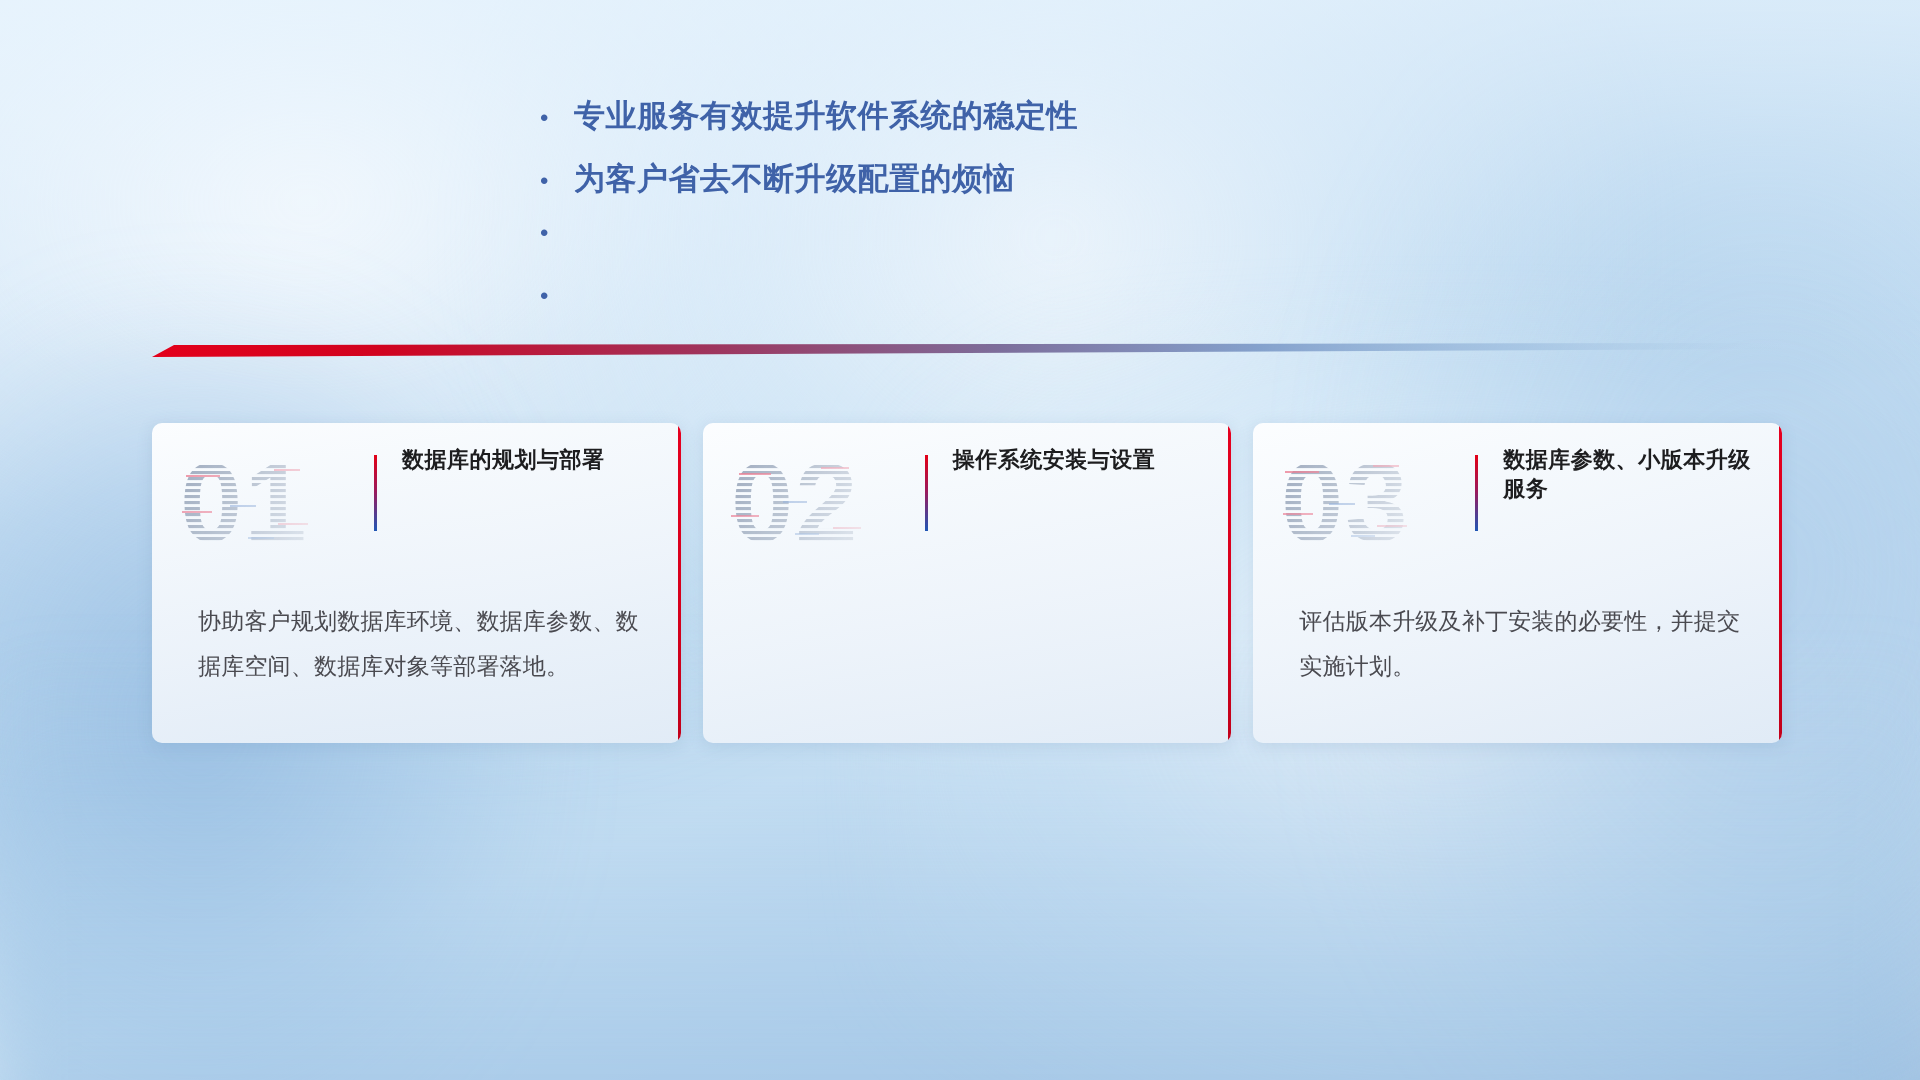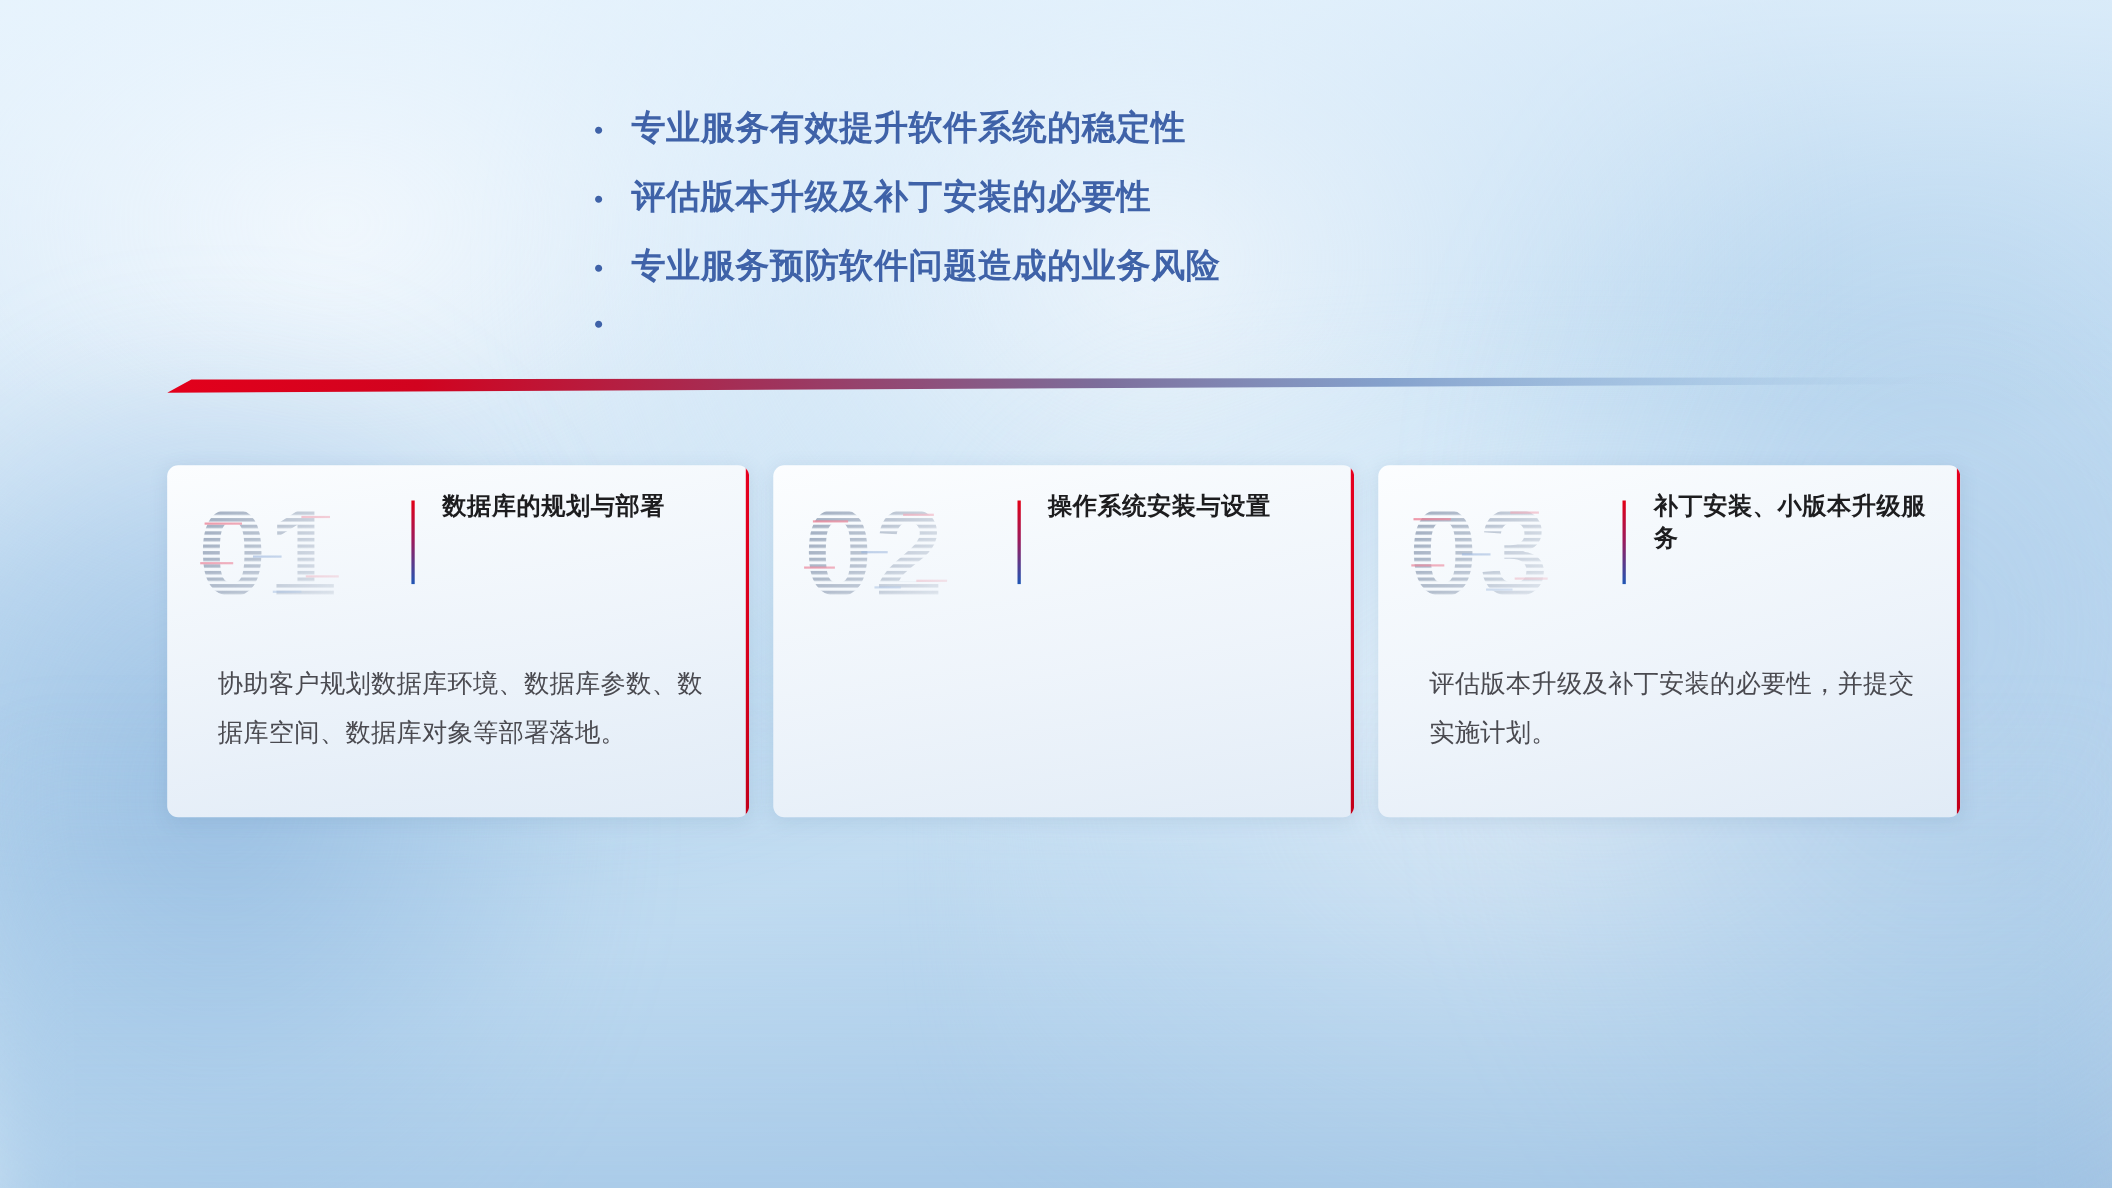--- a/index.html
+++ b/index.html
@@ -232,26 +232,25 @@
 
   <div class="bullets">
 
     <div class="bullet-row">
       <span class="bullet-dot">•</span>
       <span class="bullet-text">专业服务有效提升软件系统的稳定性</span>
     </div>
 
     <div class="bullet-row">
       <span class="bullet-dot">•</span>
-      <span class="bullet-text">评估版本升级及补丁安装的必要性</span>
+      <span class="bullet-text">为客户省去不断升级配置的烦恼</span>
     </div>
 
     <div class="bullet-row">
       <span class="bullet-dot">•</span>
-      <span class="bullet-text">专业服务预防软件问题造成的业务风险</span>
     </div>
 
     <div class="bullet-row">
       <span class="bullet-dot">•</span>
     </div>
 
   </div>
 
   <div class="divider-wrap">
     <svg width="1630" height="22" viewBox="0 0 1630 22" preserveAspectRatio="none">
@@ -365,20 +364,20 @@
               <rect x="6" y="30" width="34" height="2" fill="#e8607a" opacity="0.75"></rect>
               <rect x="94" y="24" width="26" height="2" fill="#e8607a" opacity="0.7"></rect>
               <rect x="4" y="72" width="30" height="2" fill="#e8607a" opacity="0.7"></rect>
               <rect x="98" y="84" width="30" height="2" fill="#e8607a" opacity="0.65"></rect>
               <rect x="50" y="62" width="26" height="2" fill="#5b86c6" opacity="0.6"></rect>
               <rect x="72" y="94" width="24" height="2" fill="#5b86c6" opacity="0.55"></rect>
             </g>
           </svg>
         </div>
         <div class="title-bar"></div>
-        <div class="card-title">补丁安装、小版本升级服务</div>
+        <div class="card-title">数据库参数、小版本升级服务</div>
       </div>
       <div class="card-body">评估版本升级及补丁安装的必要性，并提交实施计划。</div>
     </div>
 
   </div>
 
 </div>
 
 </body></html>

